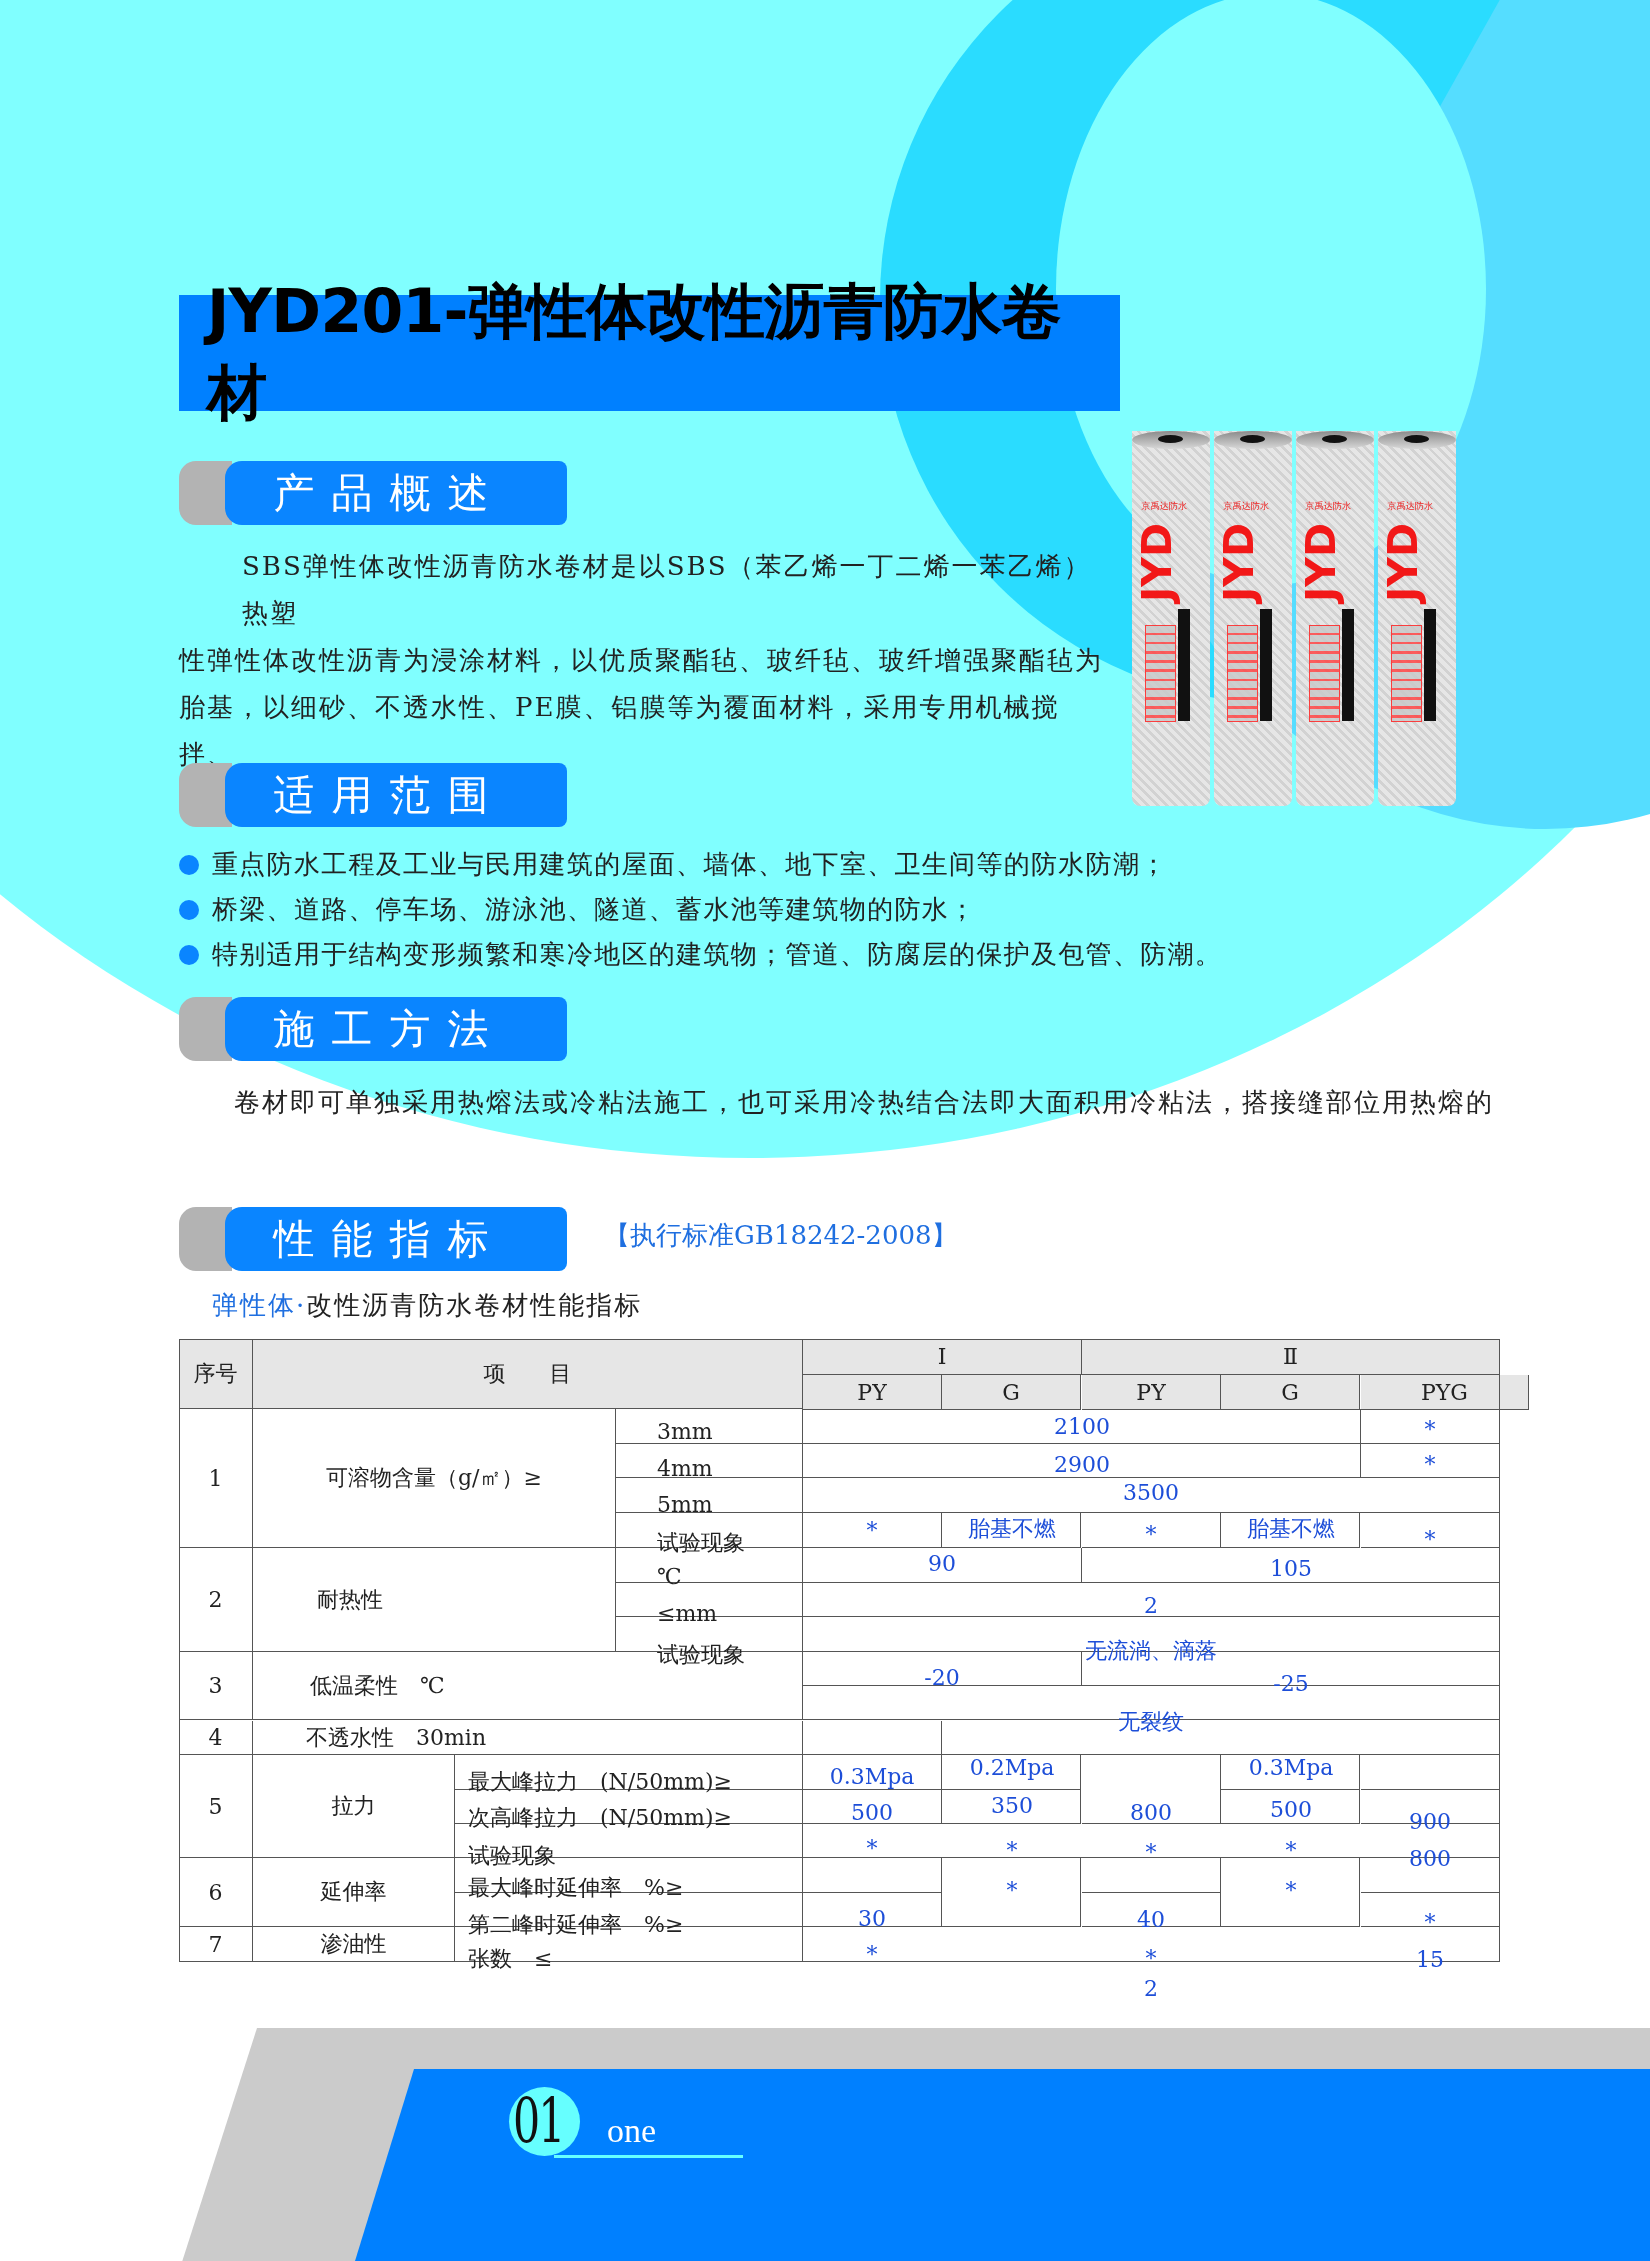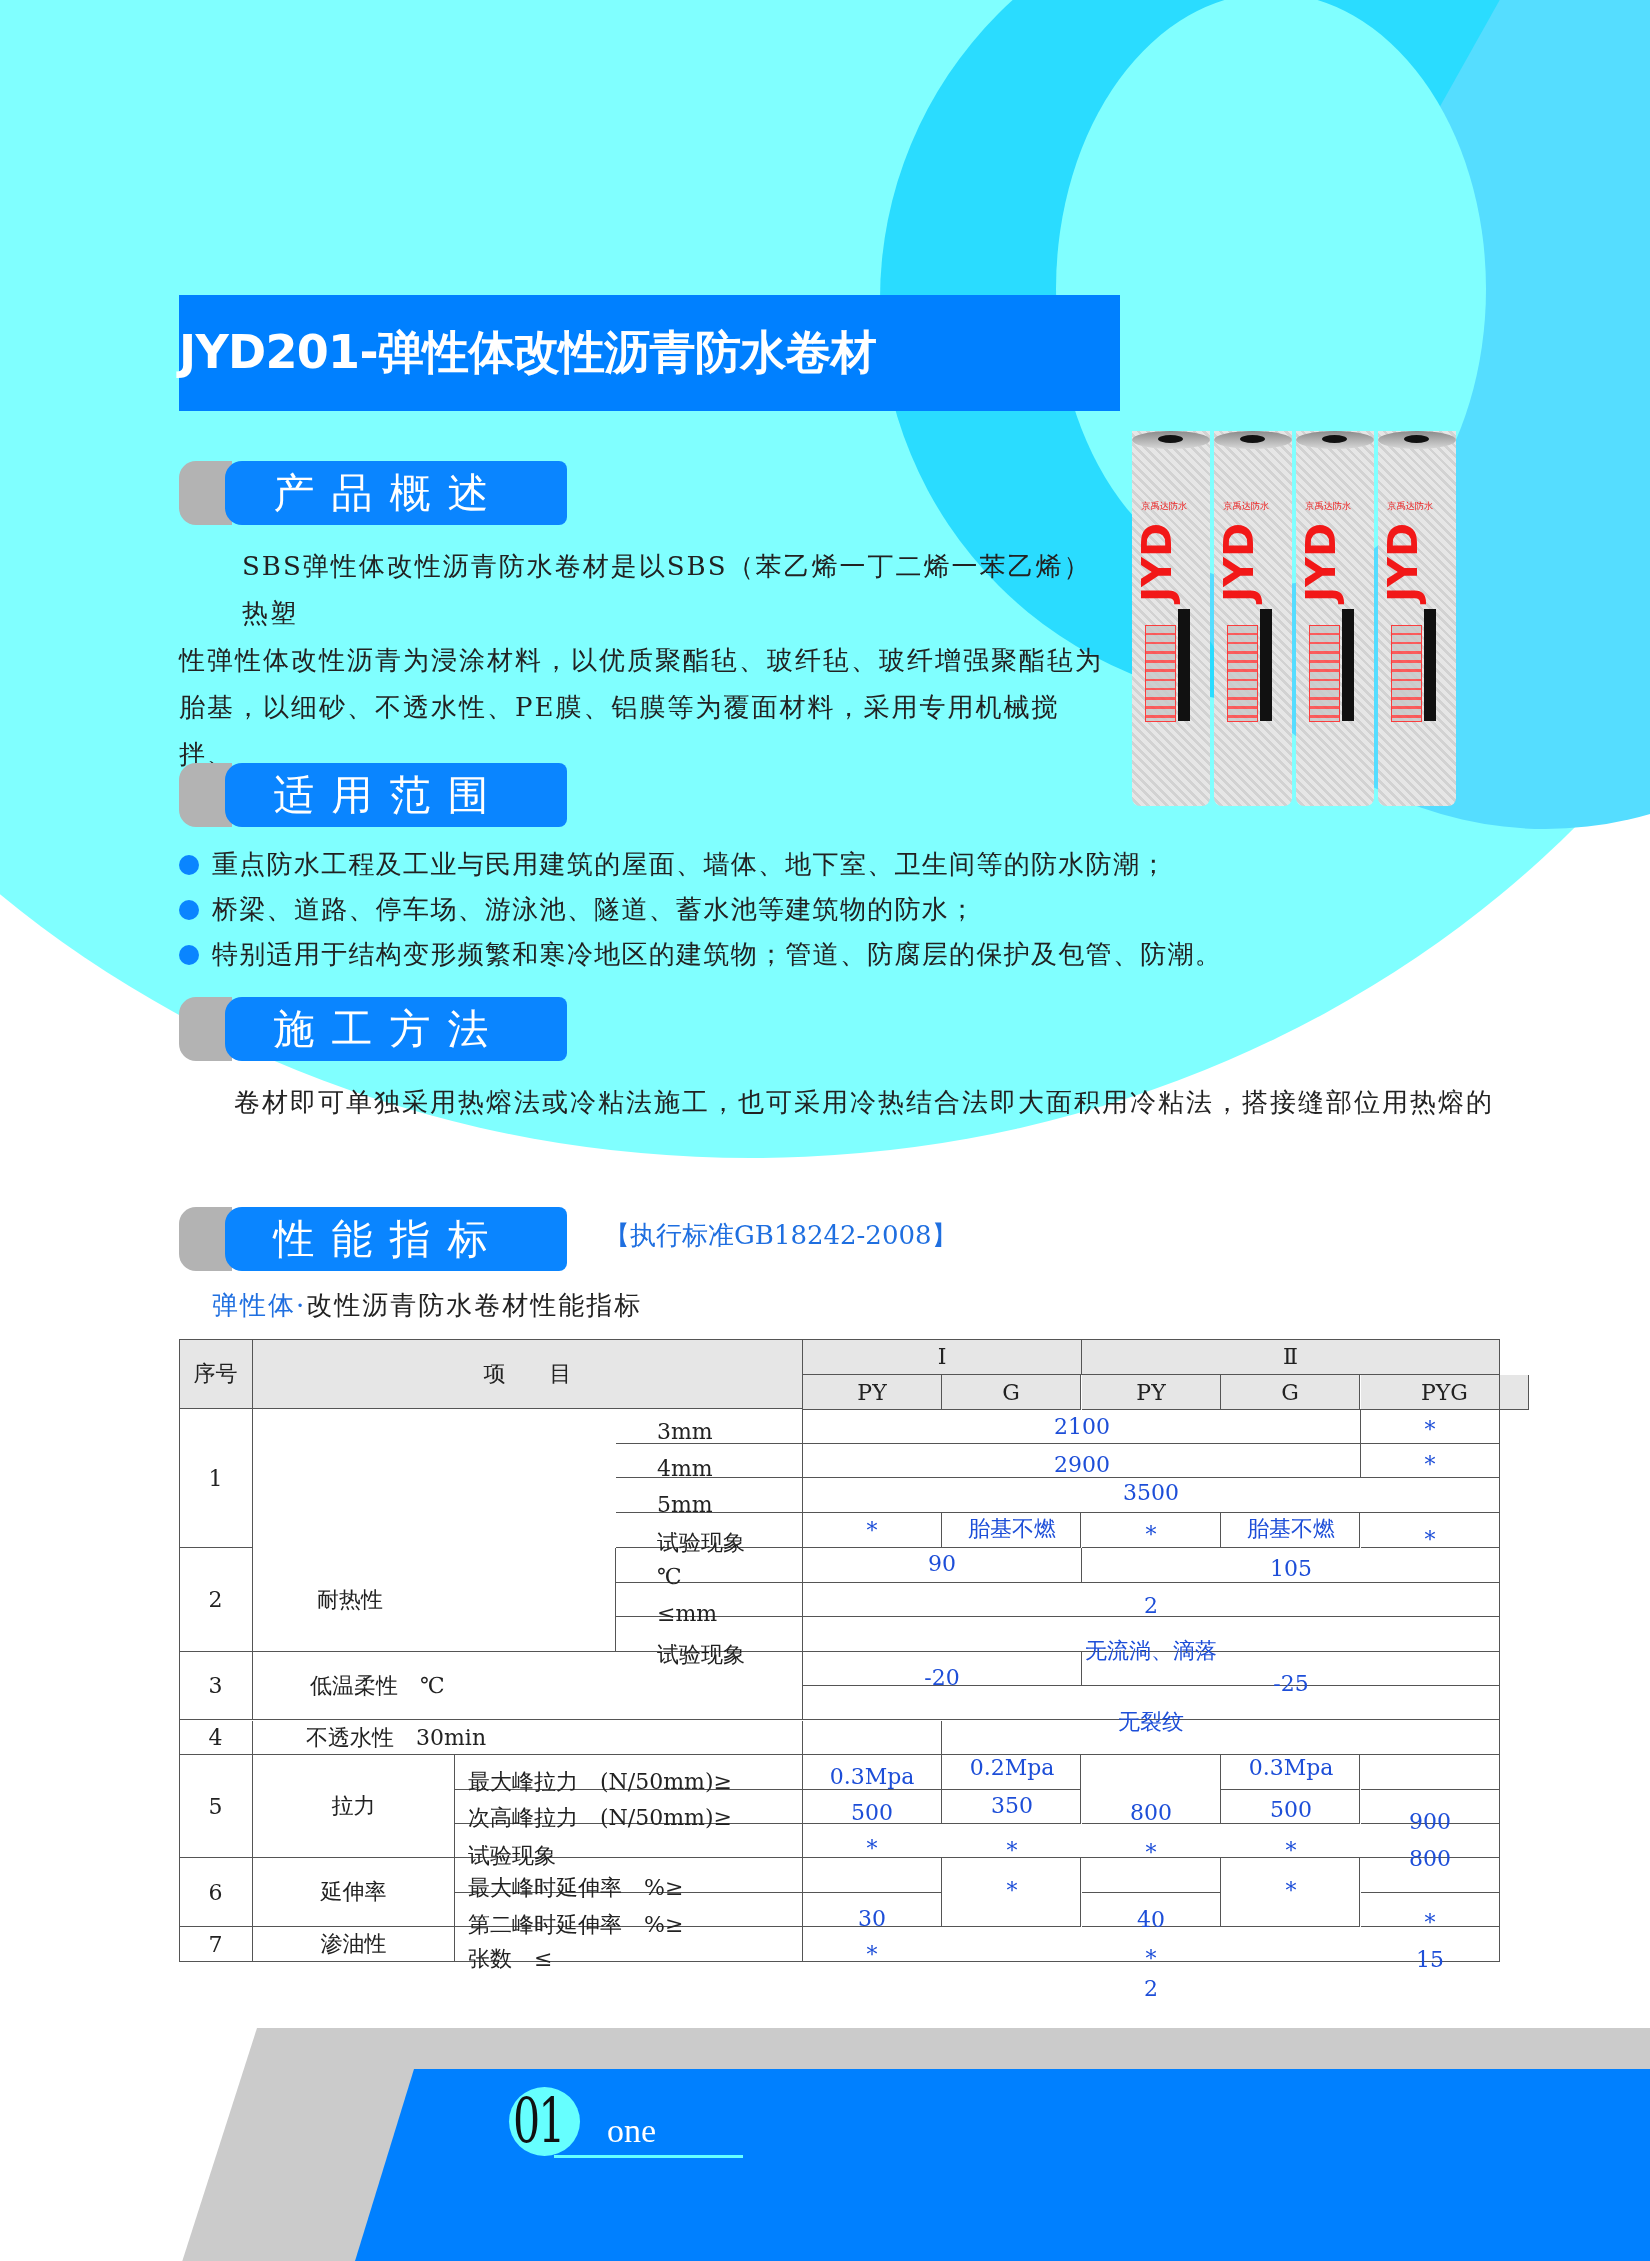--- a/index.html
+++ b/index.html
@@ -7,21 +7,21 @@
          font-family:"DejaVu Serif","Liberation Serif",serif; color:#222; }
   .abs { position:absolute; }
   
   .bg-big-circle { position:absolute; left:-368px; top:-882px; width:2237px; height:2040px; border-radius:50%; background:#80ffff; }
   .bg-ring { position:absolute; left:880px; top:-105px; width:809px; height:809px; border-radius:50%; background:#2adcff; }
   .bg-ring-light { position:absolute; left:1118px; top:-158px; width:855px; height:987px; border-radius:50%; background:#55ddff; clip-path: polygon(55% 0,100% 0,100% 100%,0 100%,0 85%); }
   .bg-ring-hole { position:absolute; left:1056px; top:-6.6px; width:430px; height:592px; border-radius:50%; background:#80ffff; }
 
   
   .title-banner { left:179px; top:295px; width:941px; height:116px; background:#0080ff; display:flex; align-items:center; }
-  .title-banner span { font-family:"DejaVu Sans","Liberation Sans",sans-serif; font-weight:bold; color:#ffffff; font-size:46px; margin-left:0; letter-spacing:-0.7px; }
+  .title-banner span { font-family:"DejaVu Sans","Liberation Sans",sans-serif; font-weight:bold; color:#000000; font-size:60px; margin-left:28px; letter-spacing:-0.7px; }
 
   
   .sec { position:absolute; left:179px; width:388px; height:64px; }
   .sec .grey { position:absolute; left:0; top:0; width:53px; height:64px; background:#b3b3b3; border-radius:17px 0 0 17px; }
   .sec .blue { position:absolute; left:46px; top:0; width:342px; height:64px; background:#0a85ff; border-radius:17px 8px 8px 17px; display:flex; align-items:center; justify-content:center; }
   .sec .blue span { color:#fff; font-size:41px; letter-spacing:17px; font-family:"DejaVu Serif","Liberation Serif",serif; margin-left:-13px; }
 
   .para { position:absolute; font-size:26px; line-height:47px; color:#222; letter-spacing:2px; }
   .bullets { position:absolute; left:179px; top:842px; }
   .bullet { display:flex; align-items:center; height:45px; font-size:26px; letter-spacing:1.3px; color:#222; }
@@ -162,20 +162,21 @@
   <div class="cell hdr" style="left:74px;top:0;width:550px;height:70px;">项　　目</div>
   <div class="cell hdr" style="left:624px;top:0;width:279px;height:36px;">Ⅰ</div>
   <div class="cell hdr" style="left:903px;top:0;width:418px;height:36px;">Ⅱ</div>
   <div class="cell hdr" style="left:624px;top:36px;width:139px;height:35px;">PY</div>
   <div class="cell hdr" style="left:763px;top:36px;width:139px;height:35px;">G</div>
   <div class="cell hdr" style="left:903px;top:36px;width:139px;height:35px;">PY</div>
   <div class="cell hdr" style="left:1042px;top:36px;width:139px;height:35px;">G</div>
   <div class="cell hdr" style="left:1182px;top:36px;width:168px;height:35px;">PYG</div>
 
   <div class="cell" style="left:0;top:70px;width:74px;height:139px;">1</div>
+  <div class="cell" style="left:74px;top:70px;width:363px;height:139px;">可溶物含量（g/㎡）≥</div>
   <div class="cell" style="left:437px;top:70px;width:187px;height:35px;"></div>
   <div class="cell" style="left:437px;top:105px;width:187px;height:34px;"></div>
   <div class="cell" style="left:437px;top:139px;width:187px;height:35px;"></div>
   <div class="cell" style="left:437px;top:174px;width:187px;height:35px;"></div>
   <div class="cell" style="left:624px;top:70px;width:558px;height:35px;"></div>
   <div class="cell" style="left:1182px;top:70px;width:139px;height:35px;"></div>
   <div class="cell" style="left:624px;top:105px;width:558px;height:34px;"></div>
   <div class="cell" style="left:1182px;top:105px;width:139px;height:34px;"></div>
   <div class="cell" style="left:624px;top:139px;width:697px;height:35px;"></div>
   <div class="cell" style="left:624px;top:174px;width:139px;height:35px;"></div>

